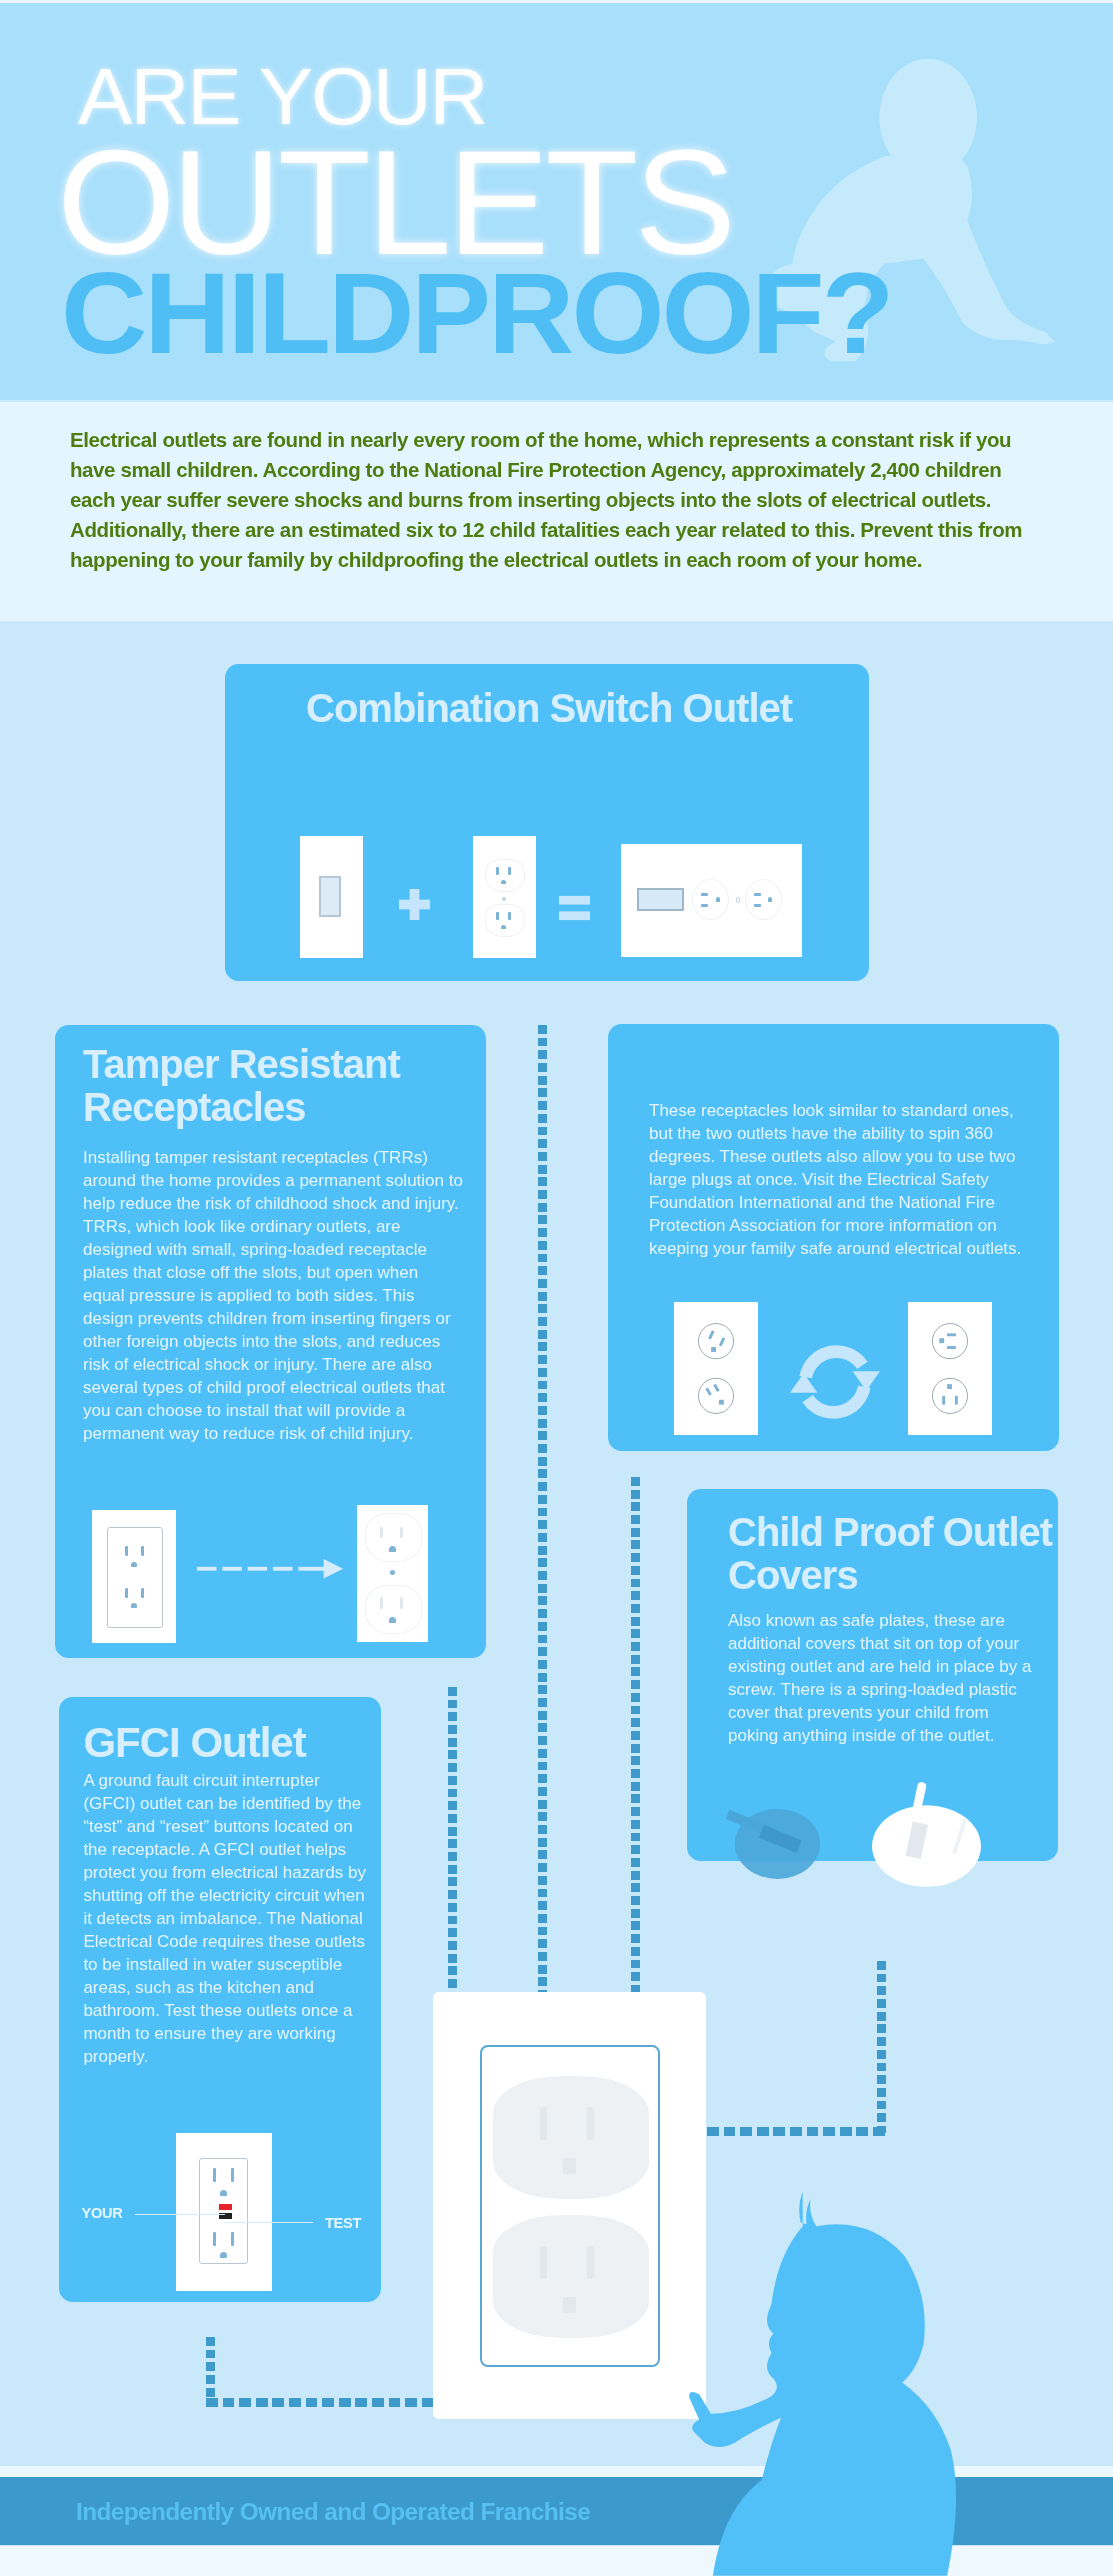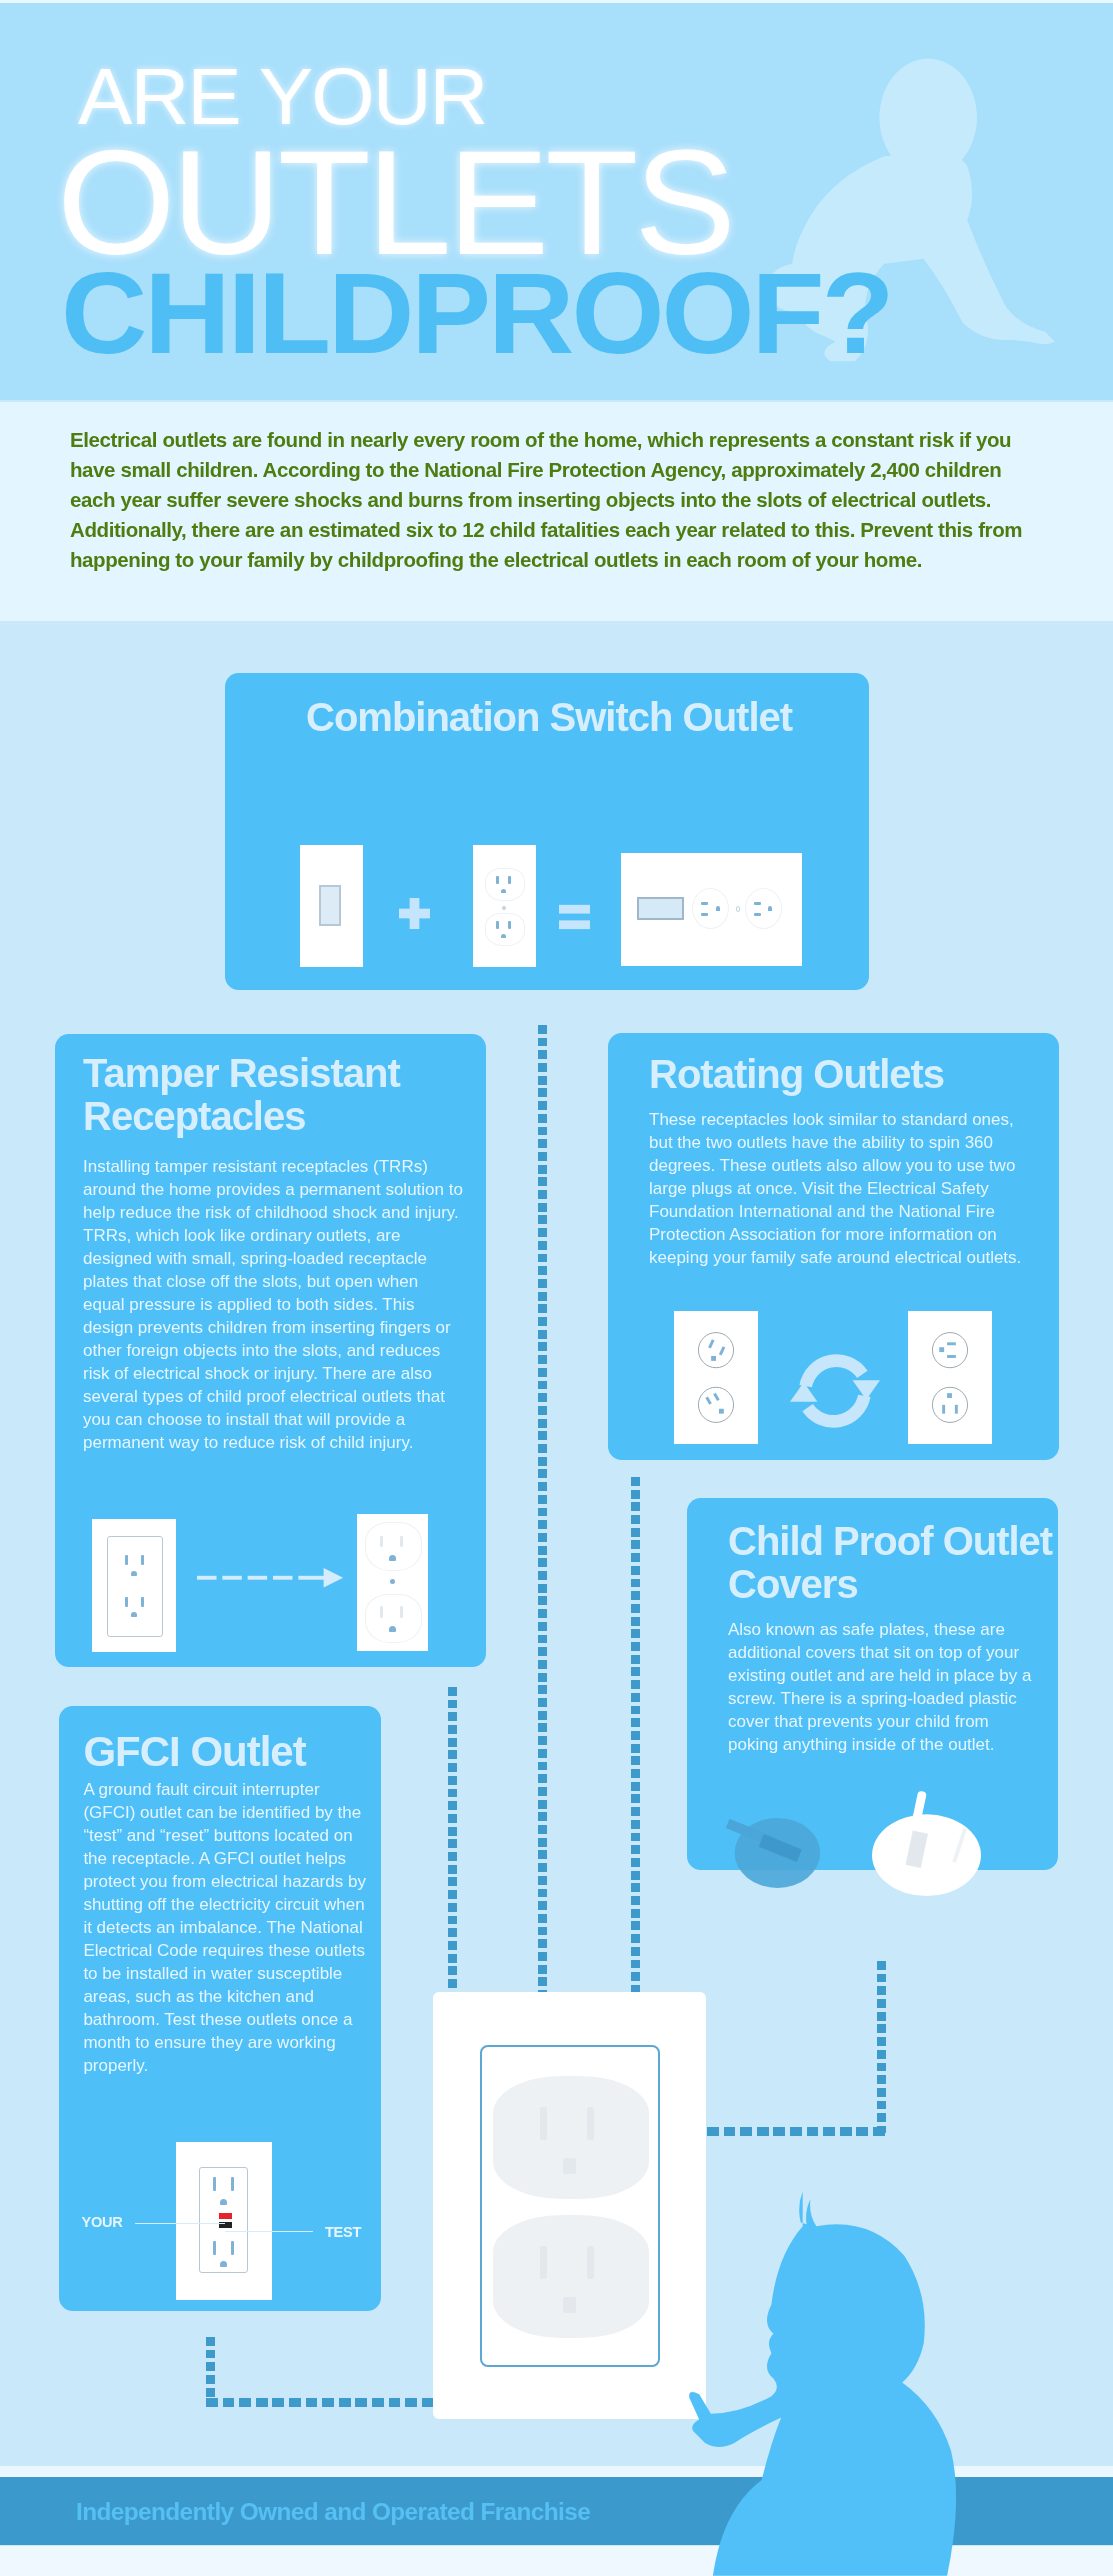--- a/index.html
+++ b/index.html
@@ -9,21 +9,21 @@
   .hero { position: absolute; left: 0; top: 0; width: 1113px; height: 400px; background: #a8dffb; overflow: hidden; }
   .hero-top-line { position: absolute; left: 0; top: 0; width: 1113px; height: 2.9px; background: #e8f6fe; }
   .hero-baby { position: absolute; left: 718px; top: 49px; width: 352px; height: 322px; }
   .title-1 { position: absolute; left: 78px; top: 51px; font-size: 80px; color: #ffffff; letter-spacing: -2px; font-weight: normal; text-shadow: 0 0 7.8px rgba(255,255,255,.7); transform: scaleX(1.02); transform-origin: left top; }
   .title-2 { position: absolute; left: 57px; top: 129px; font-size: 148px; line-height: 1; color: #ffffff; font-weight: normal; letter-spacing: -3.9px; text-shadow: 0 0 9.8px rgba(255,255,255,.8); transform: scaleX(1.03); transform-origin: left top; }
   .title-3 { position: absolute; left: 61px; top: 256px; font-size: 115px; line-height: 1; color: #4fbef5; font-weight: bold; letter-spacing: -2.9px; transform: scaleX(1.04); transform-origin: left top; }
 
   .intro { position: absolute; left: 0; top: 402px; width: 1113px; height: 219px; background: #e3f5fe; }
   .intro p { position: absolute; left: 70px; top: 23.4px; width: 976px; font-size: 20.5px; line-height: 30px; color: #4d7c0f; font-weight: bold; letter-spacing: -0.4px; }
 
-  .card { position: absolute; background: #4fbff8; border-radius: 13.7px; color: #daf1fe; margin-top: 9px; }
+  .card { position: absolute; background: #4fbff8; border-radius: 13.7px; color: #daf1fe; }
   .card h2 { font-family: "Liberation Sans", sans-serif; font-weight: bold; color: #d7effd; letter-spacing: -1px; line-height: 1.08; }
   .card p { font-size: 17px; line-height: 23px; color: #e6f6fe; }
 
   .c-combo { left: 225px; top: 664px; width: 644px; height: 317px; }
   .c-combo h2 { position: absolute; left: 81px; top: 23.4px; font-size: 40px; }
   .c-combo p { position: absolute; left: 85px; top: 74px; width: 478px; }
 
   .c-tamper { left: 55px; top: 1025px; width: 431px; height: 633px; }
   .c-tamper h2 { position: absolute; left: 28px; top: 17.6px; font-size: 40px; }
   .c-tamper p { position: absolute; left: 28px; top: 121px; width: 381px; }
@@ -163,21 +163,20 @@
     <div class="gnd" style="left:32px; top:41px; width:6.8px; height:5.9px;"></div>
     <div style="position:absolute; left:33px; top:65px; width:4.9px; height:4.9px; border-radius:2.9px; background:#7eb3d6;"></div>
     <div class="round-face" style="left:7.8px; top:80px; width:57px; height:49px;"></div>
     <div class="slot" style="left:23.4px; top:92px; width:2.9px; height:11.7px; background:#e1e8ee;"></div>
     <div class="slot" style="left:43px; top:92px; width:2.9px; height:11.7px; background:#e1e8ee;"></div>
     <div class="gnd" style="left:32px; top:112px; width:6.8px; height:5.9px;"></div>
   </div>
 </div>
 
 <div class="card c-rotate">
-  <h2>Rotating Outlets</h2>
   <p>These receptacles look similar to standard ones, but the two outlets have the ability to spin 360 degrees. These outlets also allow you to use two large plugs at once. Visit the Electrical Safety Foundation International and the National Fire Protection Association for more information on keeping your family safe around electrical outlets.</p>
 
   <div class="plate" style="left:66px; top:278px; width:84px; height:133px;">
     <svg width="84" height="133" viewBox="0 0 86 136">
       <circle cx="43" cy="40" r="18" fill="none" stroke="#9aa6ae" stroke-width="1"></circle>
       <rect x="37" y="29" width="3" height="9" fill="#7eb3d6" transform="rotate(25 38 33)"></rect>
       <rect x="48" y="36" width="3" height="9" fill="#7eb3d6" transform="rotate(25 49 40)"></rect>
       <rect x="38" y="46" width="5" height="5" fill="#7eb3d6"></rect>
       <circle cx="43" cy="96" r="18" fill="none" stroke="#9aa6ae" stroke-width="1"></circle>
       <rect x="34" y="88" width="3" height="8" fill="#7eb3d6" transform="rotate(-30 35 92)"></rect>

